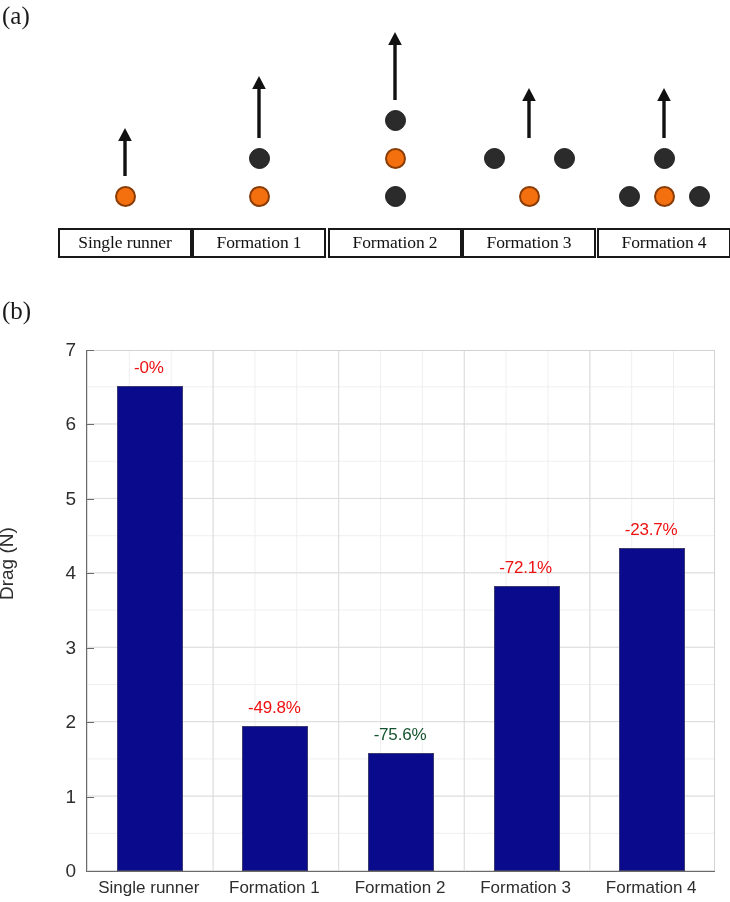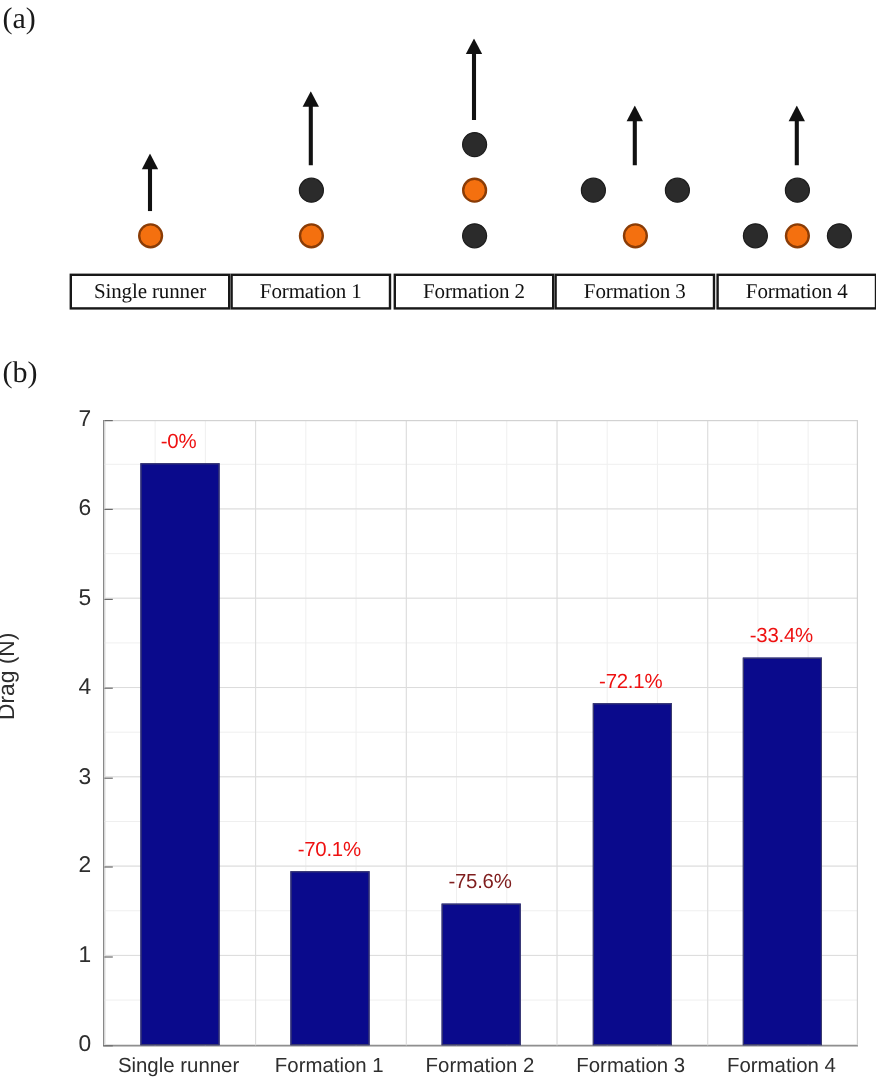--- a/index.html
+++ b/index.html
@@ -291,21 +291,21 @@
 <div class="ytick-label" style="top: 541px; right: 654px;">0</div>
     <div class="ytick-label" style="top: 466.571px; right: 654px;">1</div>
     <div class="ytick-label" style="top: 392.143px; right: 654px;">2</div>
     <div class="ytick-label" style="top: 317.714px; right: 654px;">3</div>
     <div class="ytick-label" style="top: 243.286px; right: 654px;">4</div>
     <div class="ytick-label" style="top: 168.857px; right: 654px;">5</div>
     <div class="ytick-label" style="top: 94.4286px; right: 654px;">6</div>
     <div class="ytick-label" style="top: 20px; right: 654px;">7</div>
     <div class="bar-label" style="color: rgb(238, 17, 17); left: 88.8px; width: 120px; top: 27.7257px;">-0%</div>
     <div class="xtick-label" style="left: 68.8px;">Single runner</div>
-    <div class="bar-label" style="color: rgb(238, 17, 17); left: 214.4px; width: 120px; top: 367.864px;">-70.1%</div>
+    <div class="bar-label" style="color: rgb(238, 17, 17); left: 214.4px; width: 120px; top: 367.864px;">-49.8%</div>
     <div class="xtick-label" style="left: 194.4px;">Formation 1</div>
-    <div class="bar-label" style="color: #7f1d1d; left: 340px; width: 120px; top: 394.659px;">-75.6%</div>
+    <div class="bar-label" style="color: #14532d; left: 340px; width: 120px; top: 394.659px;">-75.6%</div>
     <div class="xtick-label" style="left: 320px;">Formation 2</div>
     <div class="bar-label" style="color: rgb(238, 17, 17); left: 465.6px; width: 120px; top: 227.939px;">-72.1%</div>
     <div class="xtick-label" style="left: 445.6px;">Formation 3</div>
-    <div class="bar-label" style="color: rgb(238, 17, 17); left: 591.2px; width: 120px; top: 189.98px;">-33.4%</div>
+    <div class="bar-label" style="color: rgb(238, 17, 17); left: 591.2px; width: 120px; top: 189.98px;">-23.7%</div>
     <div class="xtick-label" style="left: 571.2px;">Formation 4</div>
   </div>
 
 </body></html>

